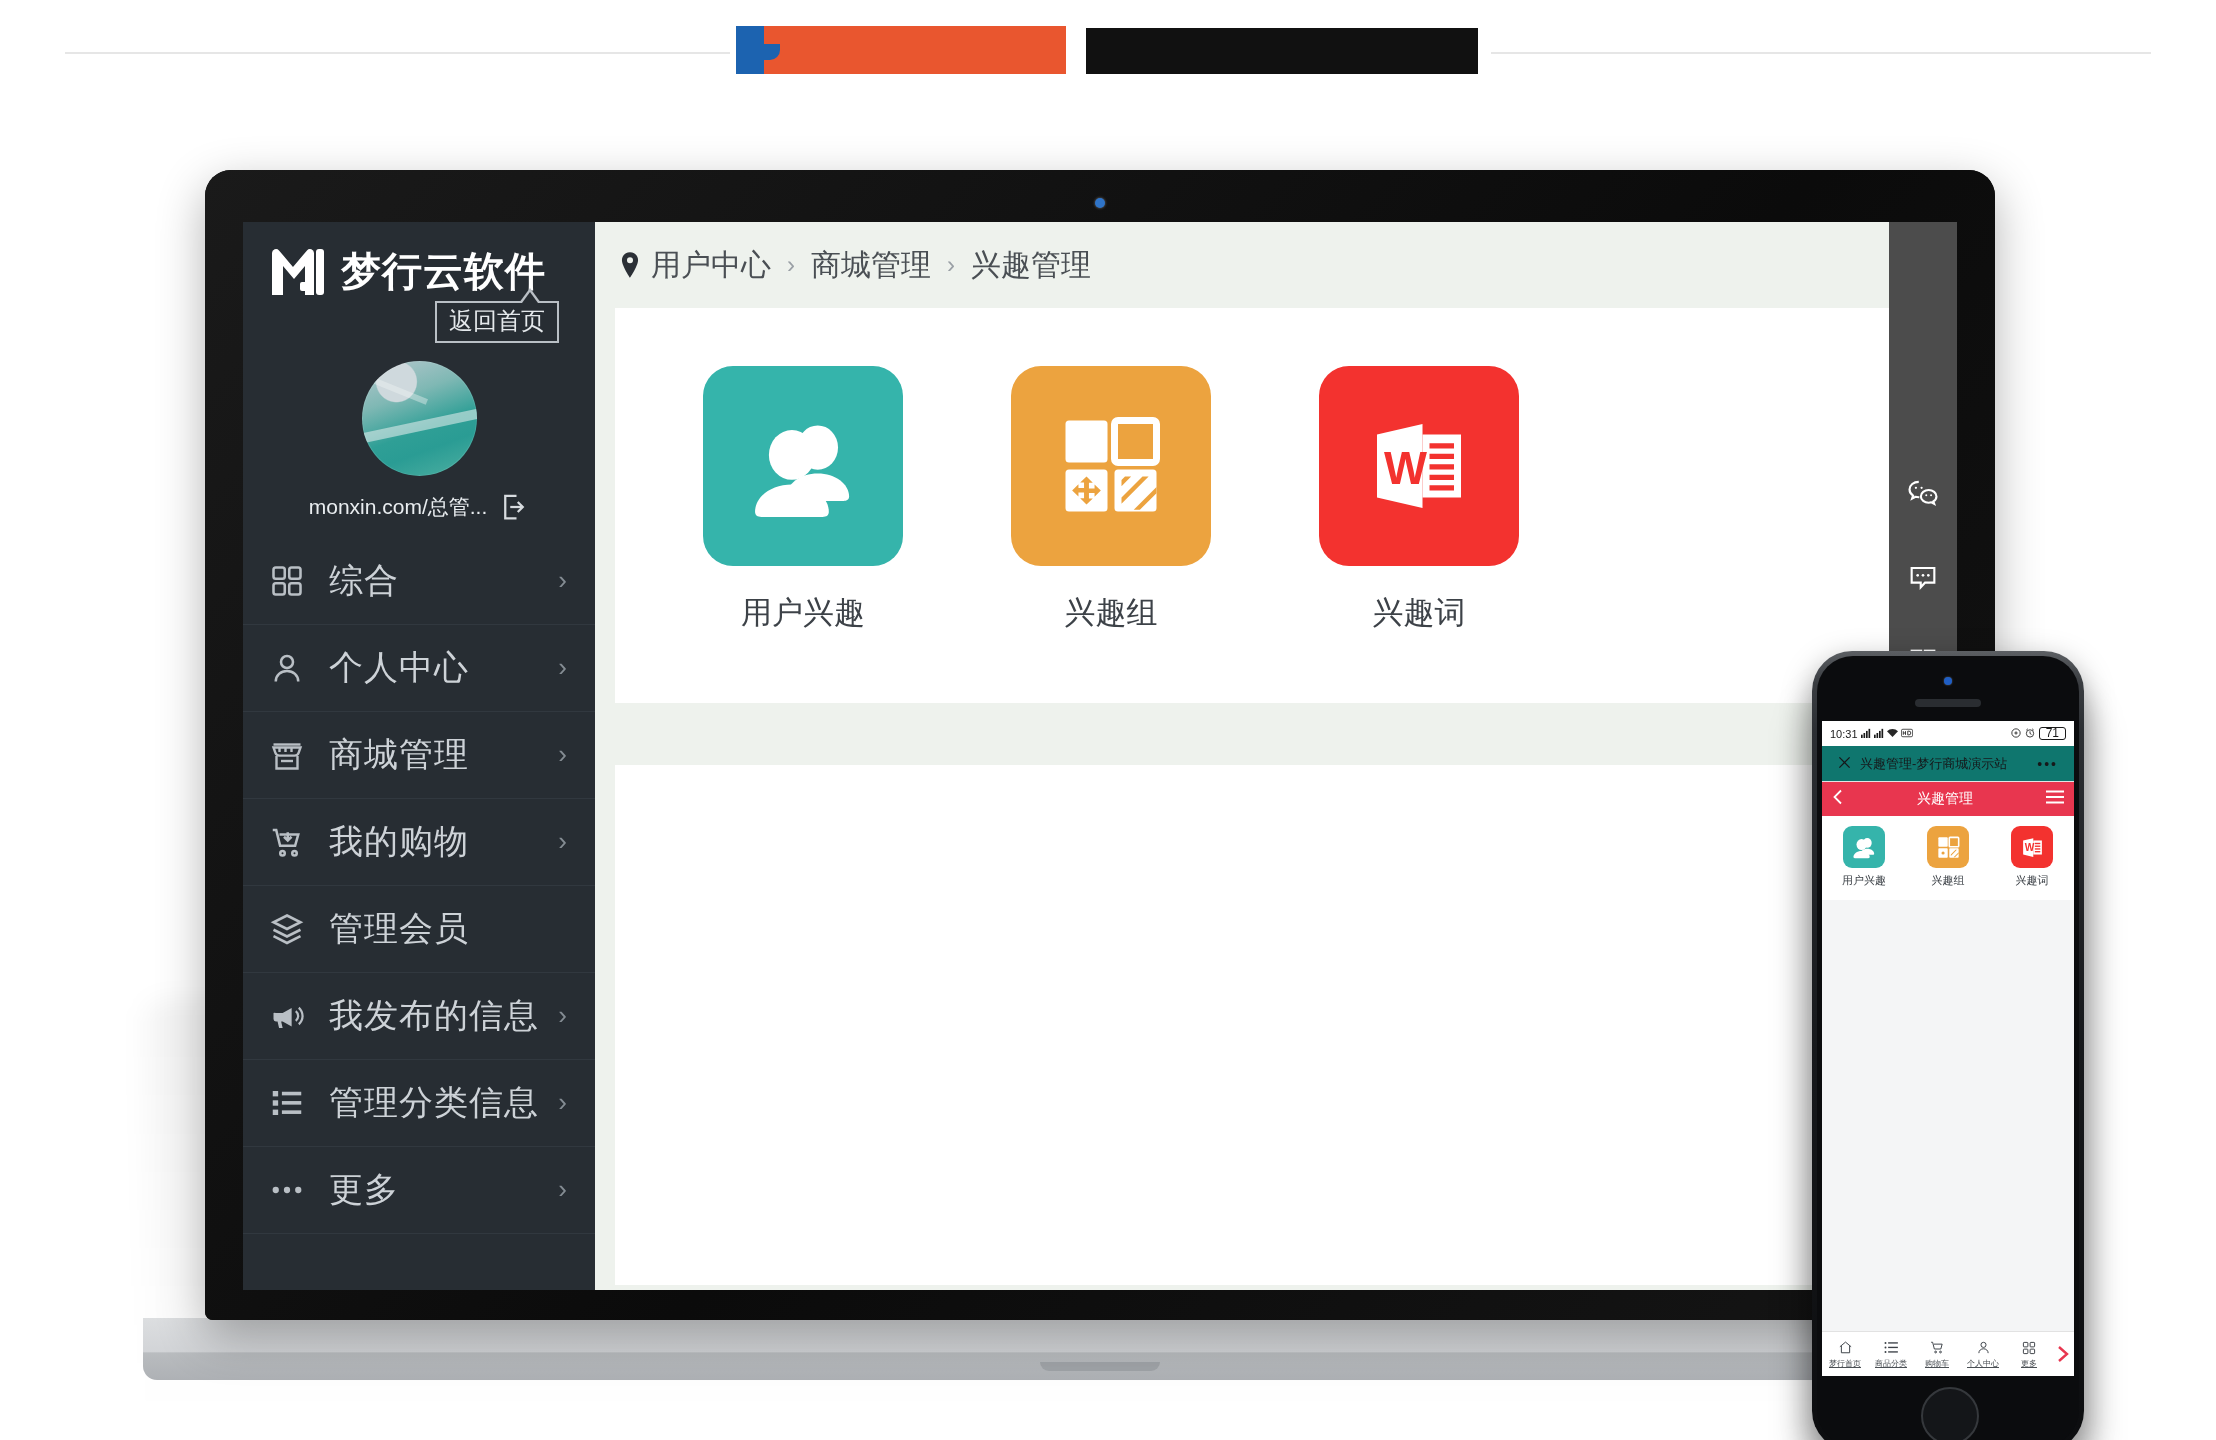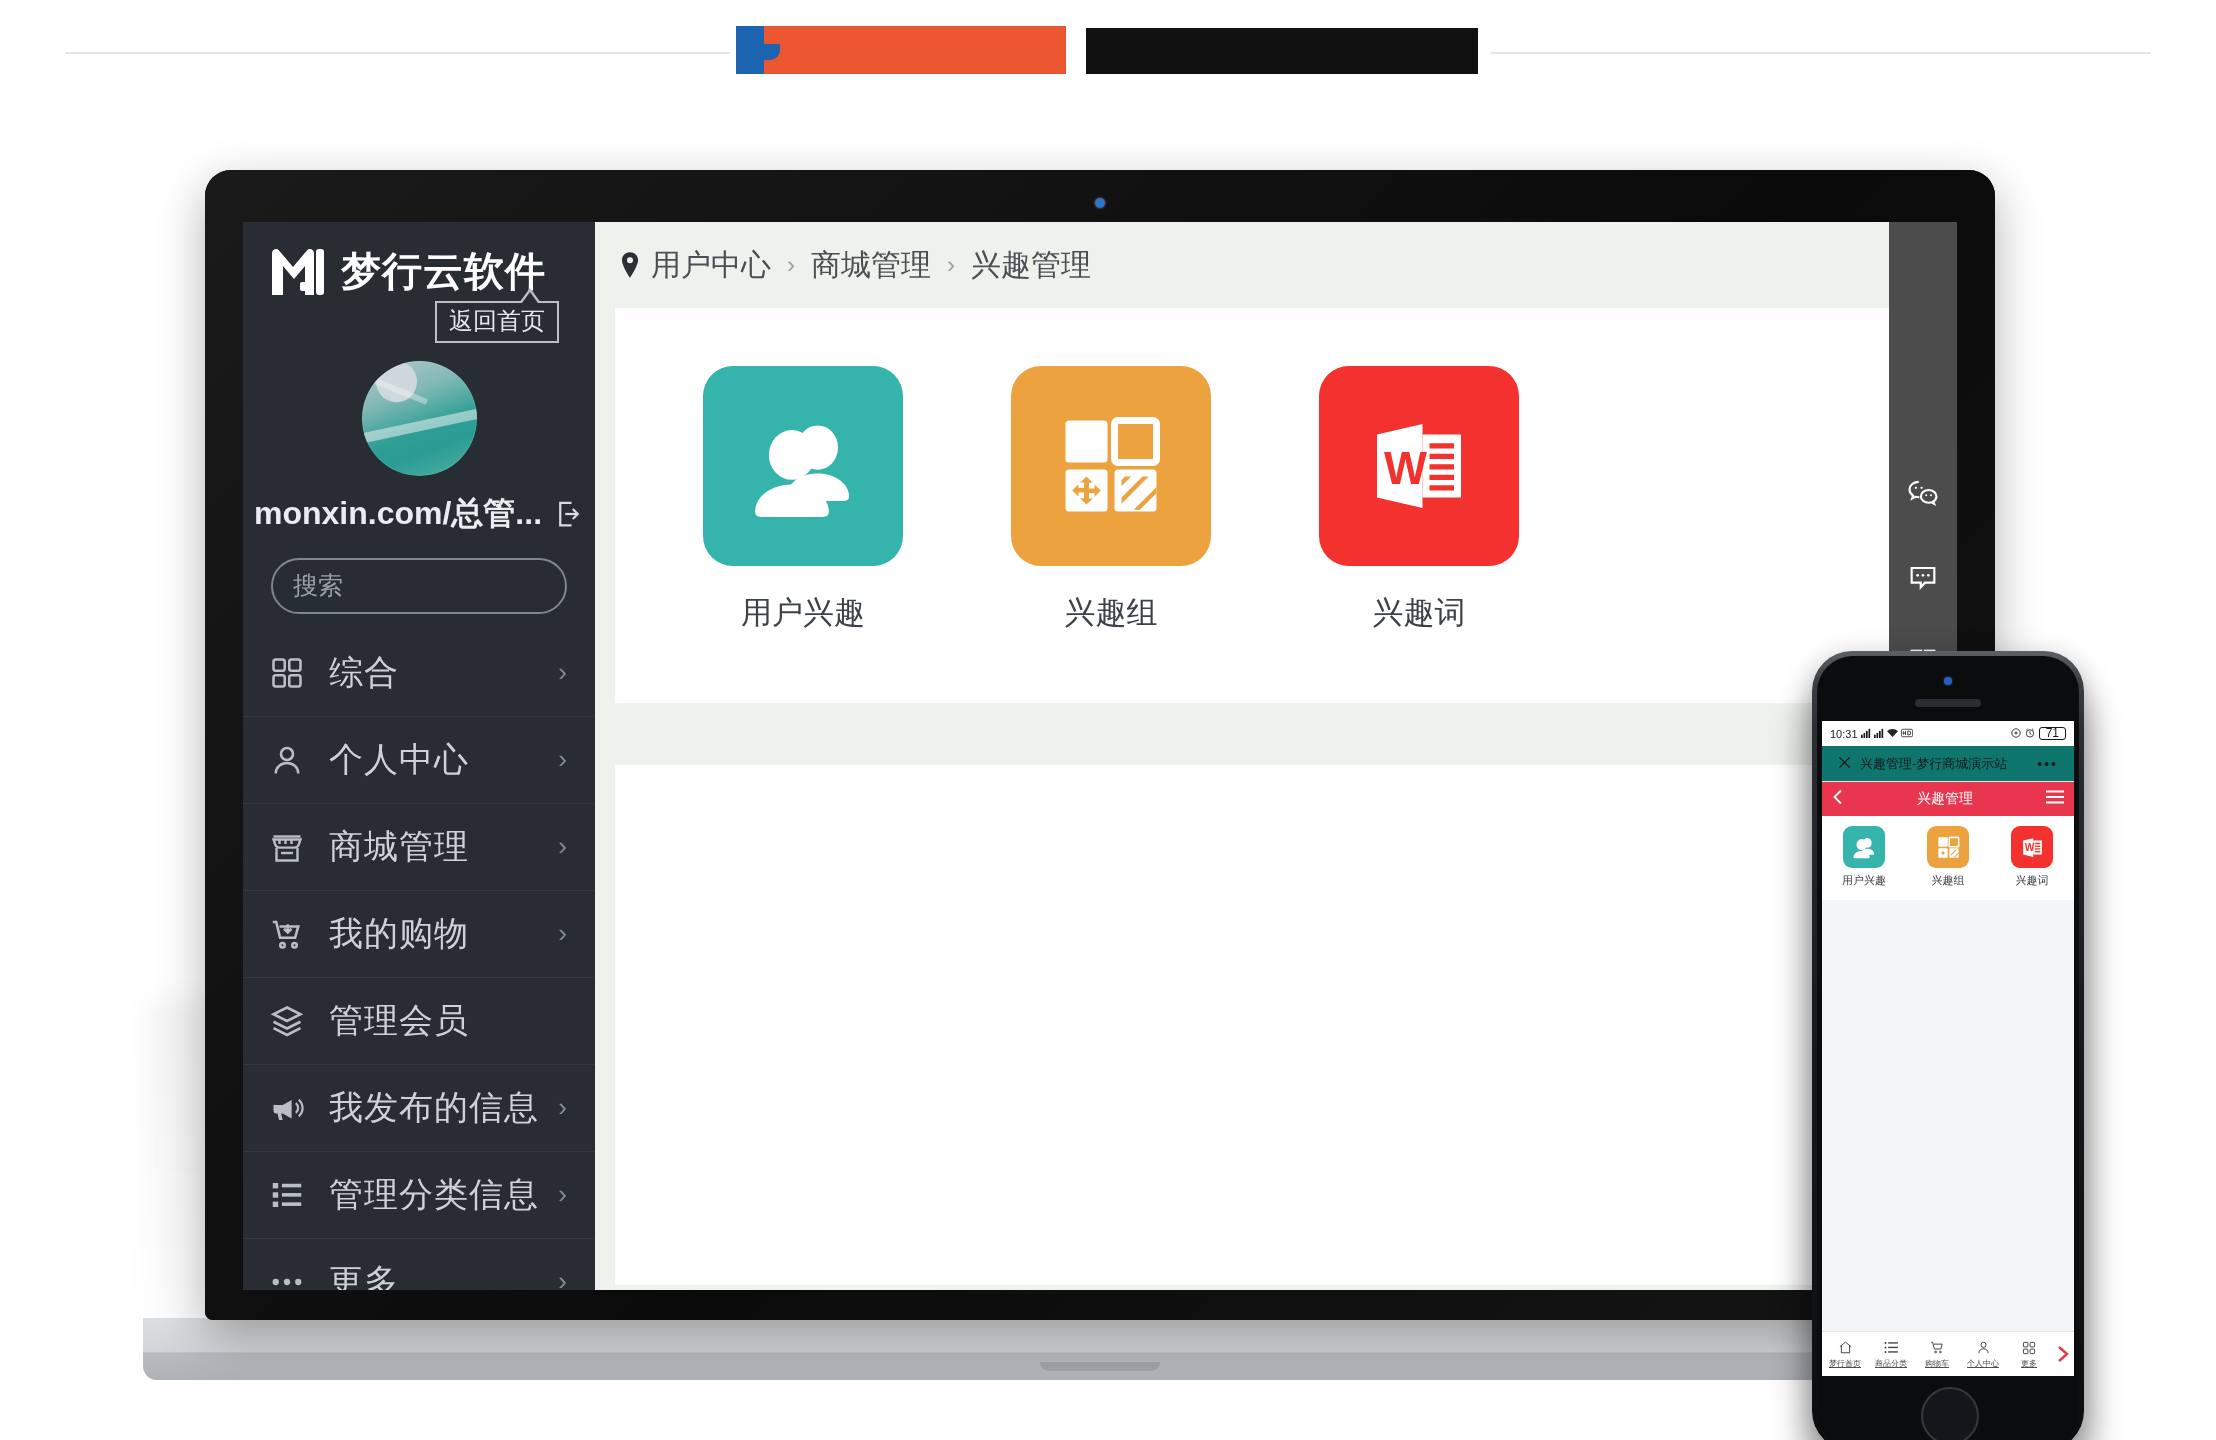--- a/index.html
+++ b/index.html
@@ -63,21 +63,21 @@
   .avatar{width:115px;height:115px;border-radius:50%;margin:18px auto 0;
      background:
        radial-gradient(circle at 30% 18%, #cfd9dd 0 16%, rgba(207,217,221,0) 17%),
        linear-gradient(160deg,#b9c9cf 0%,#7fb8b4 32%,#2f9f96 58%,#2a9c94 72%,#4fb0a2 100%);
      box-shadow:inset 0 0 0 1px rgba(255,255,255,.10);position:relative;overflow:hidden;}
   .avatar:after{content:"";position:absolute;left:-10%;top:52%;width:130%;height:10px;
      background:rgba(235,240,240,.55);transform:rotate(-12deg);}
   .avatar:before{content:"";position:absolute;left:8%;top:24%;width:50%;height:6px;
      background:rgba(240,245,245,.4);transform:rotate(22deg);}
   .userline{display:flex;align-items:center;justify-content:center;gap:12px;margin-top:16px;padding:0 20px;}
-  .username{font-size:32px;color:#e9edf0;white-space:nowrap;font-weight:bold;}
+  .username{font-size:21px;color:#e9edf0;white-space:nowrap;}
   .logout-ico{width:30px;height:30px;flex:0 0 30px;}
   .searchbox{margin:22px 28px 0;height:52px;border:2px solid #7f878e;border-radius:28px;
      display:flex;align-items:center;padding:0 18px;}
   .searchbox input{flex:1;background:transparent;border:0;outline:none;color:#d6dade;font-size:25px;
      font-family:"Liberation Sans",sans-serif;}
   .searchbox input::placeholder{color:#9aa2a9;}
   .search-ico{width:34px;height:34px;flex:0 0 34px;}
 
   .menu{margin-top:16px;}
   .menu-item{display:flex;align-items:center;height:86px;padding:0 28px 0 26px;
@@ -193,29 +193,20 @@
             <span class="username">monxin.com/总管...</span>
             <span class="logout-ico">
               <svg width="30" height="30" viewBox="0 0 24 24" fill="none" stroke="#d8dce0" stroke-width="1.8">
                 <path d="M14 3H5v18h9"></path>
                   <path d="M18 12H9"></path>
                   <path d="M15 8l4 4-4 4"></path>
               </svg>
             </span>
           </div>
 
-          <div class="searchbox">
-            <input placeholder="搜索" style="">
-            <span class="search-ico">
-              <svg width="34" height="34" viewBox="0 0 24 24" fill="none" stroke="#c3c9ce" stroke-width="1.9">
-                <circle cx="10.5" cy="10.5" r="6.5"></circle>
-                  <path d="M15.5 15.5L21 21"></path>
-              </svg>
-            </span>
-          </div>
 
           <nav class="menu">
 
             <div class="menu-item">
               <span class="menu-ico">
                 <svg width="36" height="36" viewBox="0 0 24 24" fill="none" stroke="#b9bfc5" stroke-width="1.7">
                   <rect x="3" y="3" width="7.5" height="7.5" rx="1.5"></rect>
                     <rect x="13.5" y="3" width="7.5" height="7.5" rx="1.5"></rect>
                   <rect x="3" y="13.5" width="7.5" height="7.5" rx="1.5"></rect>
                     <rect x="13.5" y="13.5" width="7.5" height="7.5" rx="1.5"></rect>

